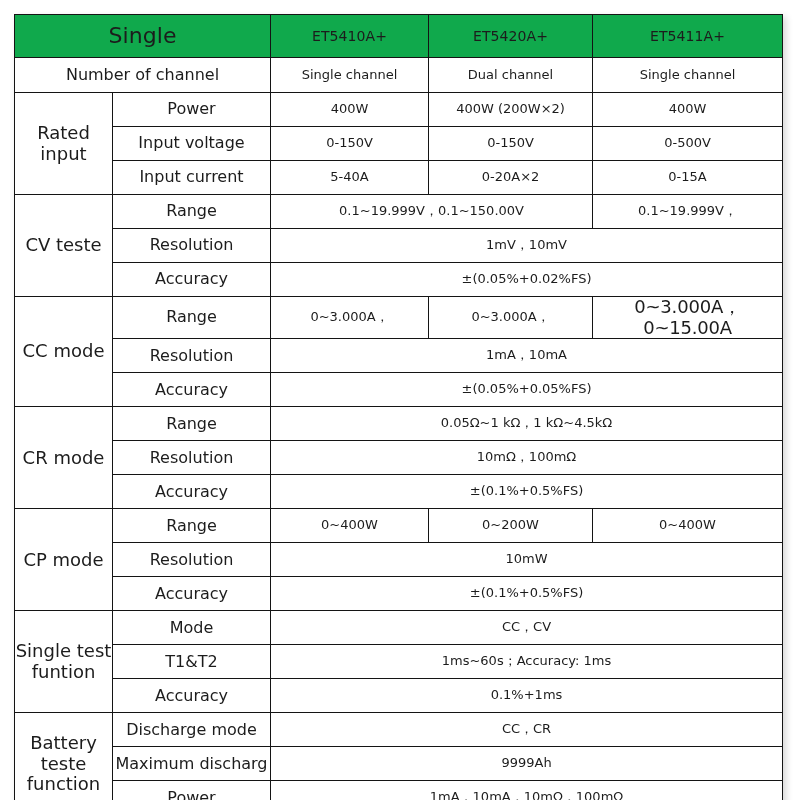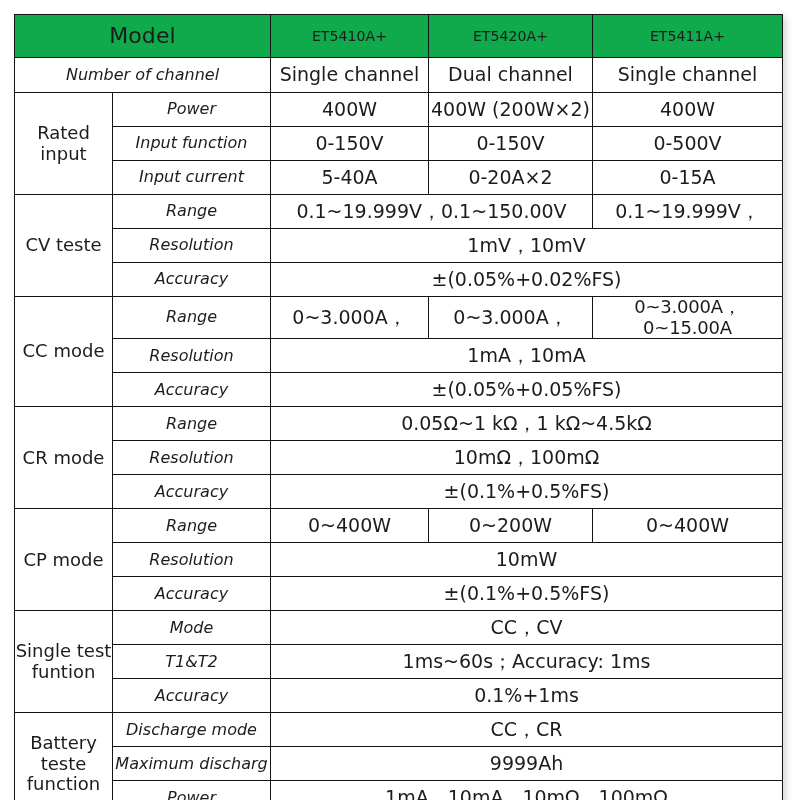--- a/index.html
+++ b/index.html
@@ -64,24 +64,23 @@
 
   
   .r { height: 34px; font-size: 16.5px; }
 
   .grp {            
     font-size: 18px;
     line-height: 1.25;
   }
   .sub {            
     font-size: 16px;
-    font-style: italic;
   }
   .val {            
-    font-size: 19px;
+    font-size: 13px;
   }
   .val-tight { font-size: 18px; letter-spacing: -0.2px; }
 
   .chan-row { height: 35px; font-size: 17.5px; }
 
   
   .block-top > td { border-top: 2.6px solid #0d0d0d; }
 </style>
 </head>
 <body>
@@ -91,42 +90,42 @@
   <colgroup>
     <col style="width:98px">
     <col style="width:158px">
     <col style="width:158px">
     <col style="width:164px">
     <col style="width:190px">
   </colgroup>
   <tbody>
 
     <tr>
-      <td class="hdr model-cell" colspan="2">Model</td>
+      <td class="hdr model-cell" colspan="2">Single</td>
       <td class="hdr">ET5410A+</td>
       <td class="hdr">ET5420A+</td>
       <td class="hdr">ET5411A+</td>
     </tr>
 
     <tr class="chan-row">
       <td colspan="2" class="sub">Number of channel</td>
       <td class="val">Single channel</td>
       <td class="val">Dual channel</td>
       <td class="val">Single channel</td>
     </tr>
 
     <tr class="r block-top">
       <td rowspan="3" class="grp">Rated input</td>
       <td class="sub">Power</td>
       <td class="val">400W</td>
       <td class="val">400W (200W×2)</td>
       <td class="val">400W</td>
     </tr>
     <tr class="r">
-      <td class="sub">Input function</td>
+      <td class="sub">Input voltage</td>
       <td class="val">0-150V</td>
       <td class="val">0-150V</td>
       <td class="val">0-500V</td>
     </tr>
     <tr class="r">
       <td class="sub">Input current</td>
       <td class="val">5-40A</td>
       <td class="val">0-20A×2</td>
       <td class="val">0-15A</td>
     </tr>

